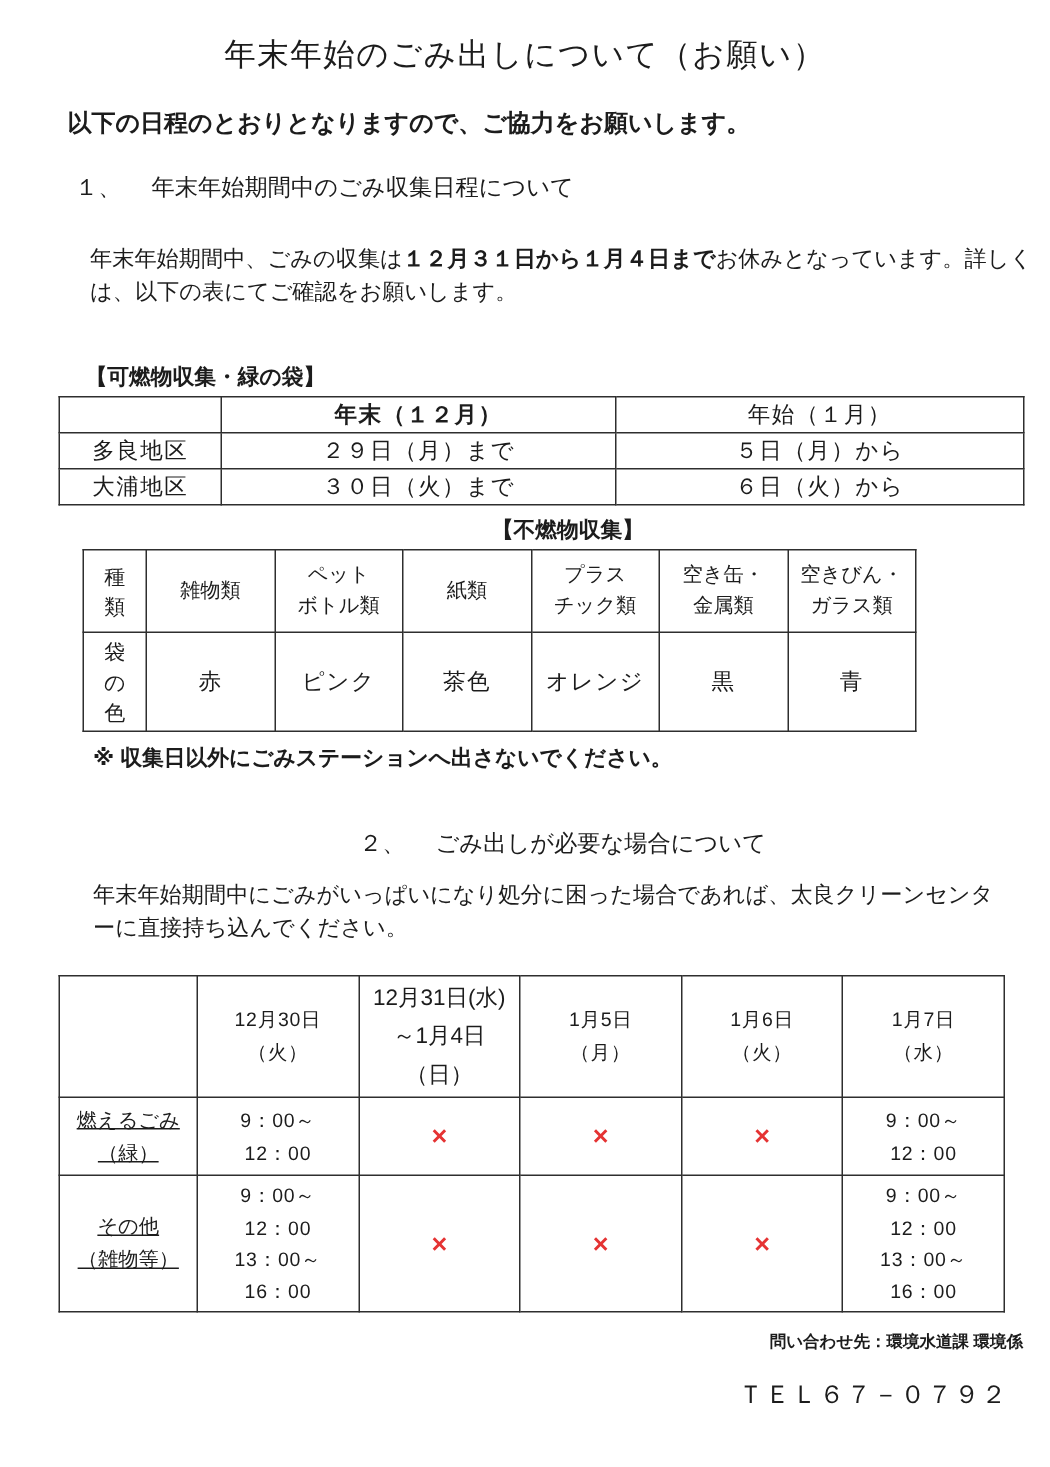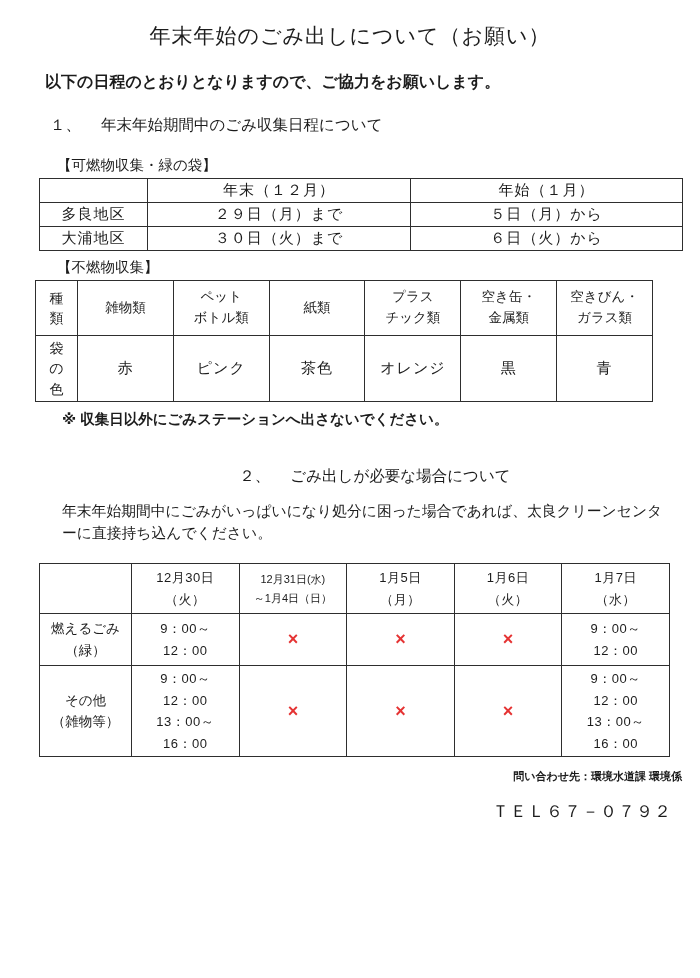--- a/index.html
+++ b/index.html
@@ -36,64 +36,65 @@
     font-size: 14.8px;
     line-height: 1.5;
   }
   .para2 {
     margin: 13px 0 16px 62px;
     width: 614px;
     font-size: 14.8px;
     line-height: 1.5;
   }
   .table-caption {
-    margin: 20px 0 3px 57px;
+    margin: 36px 0 3px 57px;
     font-size: 14.5px;
-  }
-  .caption2 { margin-top: 7px; }
+    font-weight: bold;
+  }
+  .caption2 { margin-top: 7px; text-align: center; }
 
   table { border-collapse: collapse; table-layout: fixed; }
   th, td {
     border: 1.5px solid #2e2e2e;
     text-align: center;
     vertical-align: middle;
     font-weight: normal;
     white-space: pre-line;
     padding: 2px;
     overflow: hidden;
   }
 
   
   .t1 { margin-left: 39px; width: 622px; font-size: 15px; letter-spacing: 1px; }
   .t1 td, .t1 th { height: 24px; }
   .t1 .c0 { width: 108px; }
-  .t1 .c1 { width: 263px; }
+  .t1 .c1 { width: 263px; font-weight: bold; }
   .t1 .c2 { width: 272px; }
 
   
-  .t2 { margin-left: 35px; width: 618px; }
+  .t2 { margin-left: 55px; width: 556px; }
   .t2 .rowhead { width: 42px; font-size: 14px; line-height: 1.45; word-break: break-all; padding: 2px 12px; }
   .t2 .typ { font-size: 13.5px; line-height: 1.55; }
   .t2 tr.r-type th, .t2 tr.r-type td { height: 55px; }
   .t2 tr.r-color td { height: 64px; font-size: 15px; letter-spacing: 1px; }
   .t2 tr.r-date td { height: 60px; font-size: 14.5px; line-height: 1.55; letter-spacing: 1.5px; }
 
   .note {
     margin: 8px 0 0 62px;
     font-size: 14.5px;
     font-weight: bold;
   }
 
   
   .t3 { margin: 19px 0 0 39px; width: 630px; }
   .t3 .c0 { width: 92px; }
   .t3 .cd { width: 107.6px; }
   .t3 tr.hd th { height: 50px; font-size: 13px; line-height: 1.7; letter-spacing: 0.5px; }
-  .t3 tr.hd th.small { font-size: 11px; letter-spacing: 0; }
-  .t3 .rowlab { font-size: 13.5px; line-height: 1.6; }
+  .t3 tr.hd th.small { font-size: 15px; letter-spacing: 0; }
+  .t3 .rowlab { font-size: 13.5px; line-height: 1.6; text-decoration: underline; }
   .t3 tr.r1 td { height: 52px; }
   .t3 tr.r2 td { height: 84px; }
   .t3 td.time { font-size: 13px; line-height: 1.65; letter-spacing: 0.5px; }
   .t3 td.cross { color: #e53333; font-size: 18px; font-weight: bold; }
 
   .closing {
     margin: 15px 0 0 62px;
     font-size: 15.5px;
   }
   .contact {
@@ -115,20 +116,21 @@
 <div class="page">
 
   <h1 class="doc-title">年末年始のごみ出しについて（お願い）</h1>
 
   <p class="subtitle">以下の日程のとおりとなりますので、ご協力をお願いします。</p>
 
   <div class="section-heading">
     <span class="sec-num">１、</span><span>年末年始期間中のごみ収集日程について</span>
   </div>
 
+  <p class="para1"><span>年末年始期間中、ごみの収集は</span><b>１２月３１日から１月４日まで</b><span>お休みとなっています。詳しくは、以下の表にてご確認をお願いします。</span></p>
 
   <div class="table-caption">【可燃物収集・緑の袋】</div>
 
   <table class="t1">
     <tbody>
         <tr>
       <th class="c0"></th>
       <th class="c1">年末（１２月）</th>
       <th class="c2">年始（１月）</th>
     </tr>

